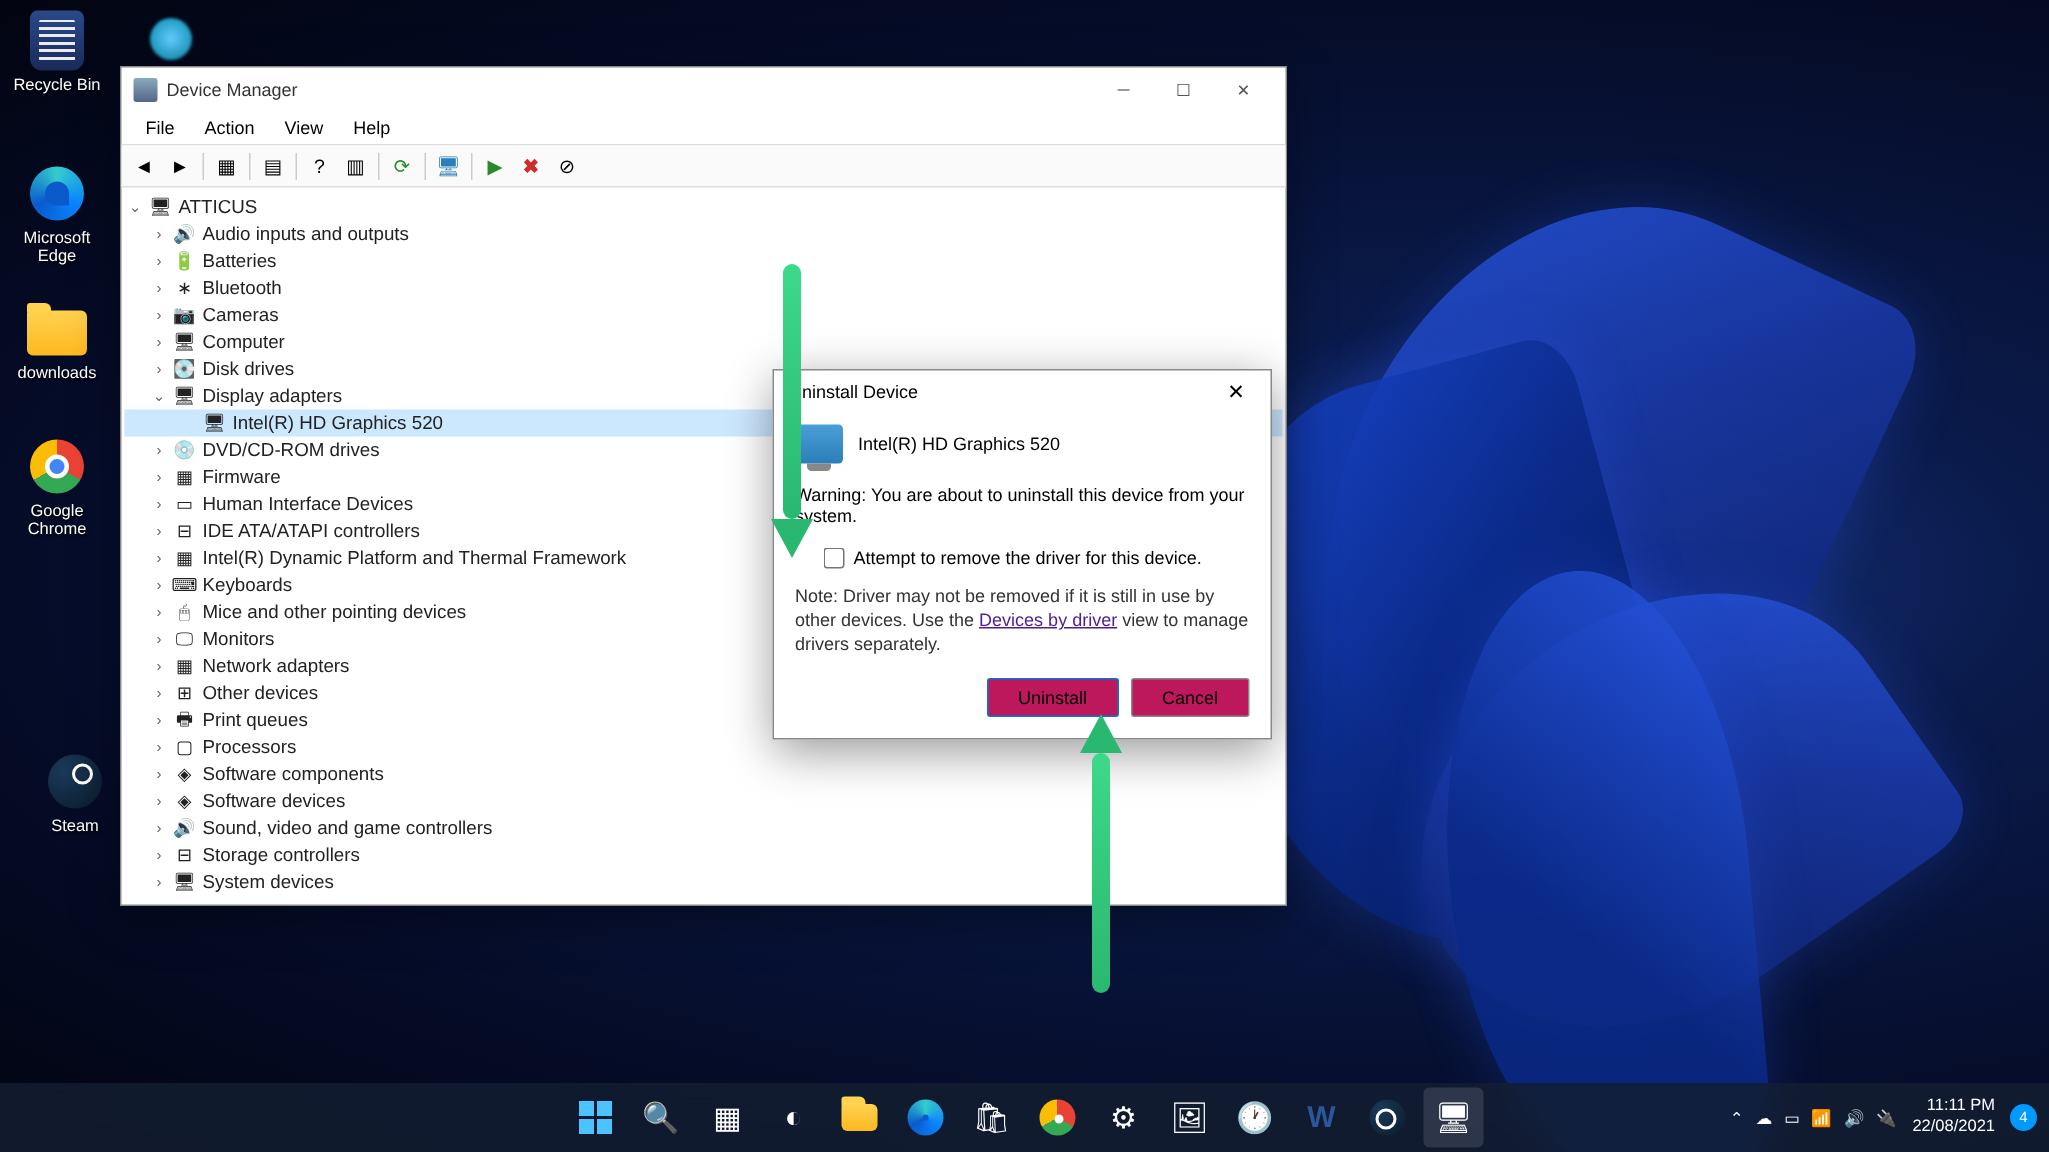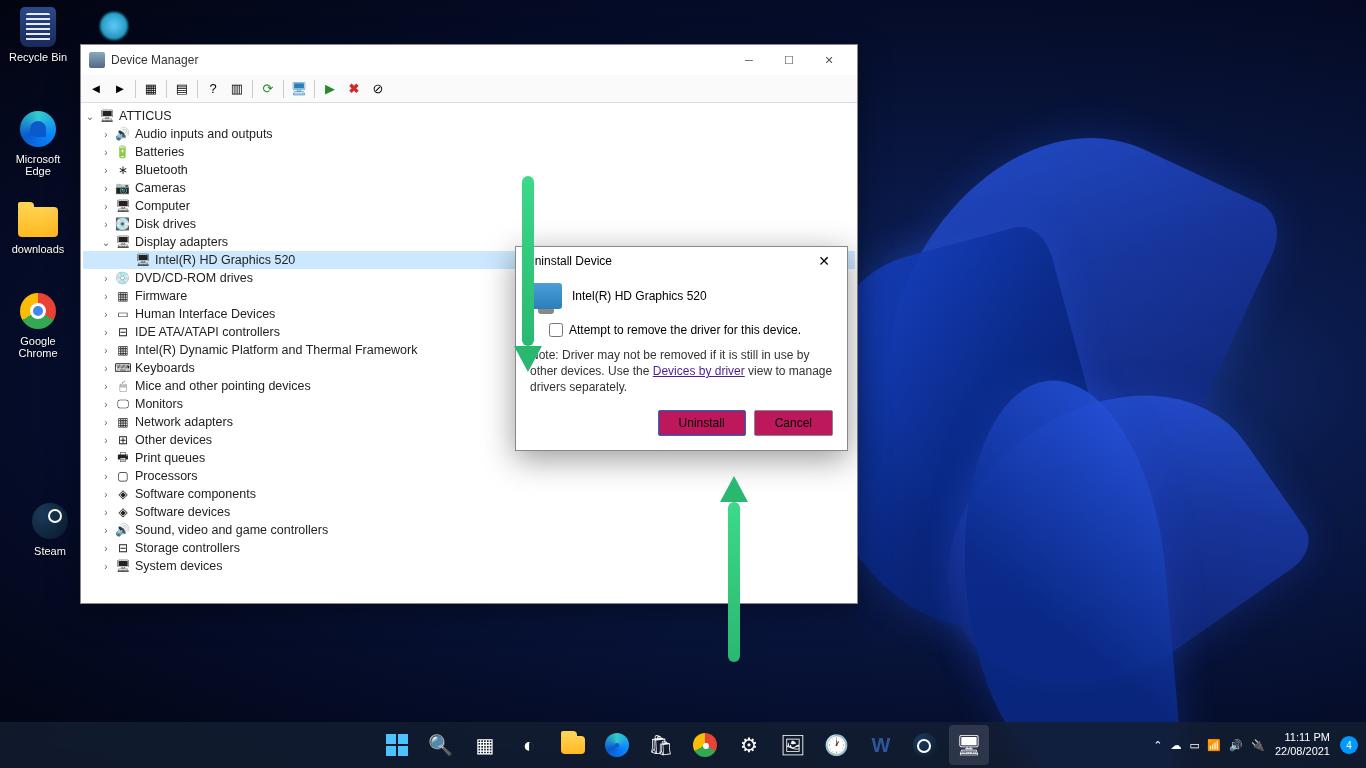--- a/index.html
+++ b/index.html
@@ -138,20 +138,26 @@
   <div class="devmgr">
     <div class="titlebar">
       <div class="tic"></div>
       <span>Device Manager</span>
       <div class="winbtns">
         <div class="winbtn">─</div>
         <div class="winbtn">☐</div>
         <div class="winbtn close">✕</div>
       </div>
     </div>
+    <div class="menubar">
+      <span>File</span>
+      <span>Action</span>
+      <span>View</span>
+      <span>Help</span>
+    </div>
     <div class="toolbar">
       <div class="tbtn">◄</div>
       <div class="tbtn">►</div>
       <div class="tsep"></div>
       <div class="tbtn">▦</div>
       <div class="tsep"></div>
       <div class="tbtn">▤</div>
       <div class="tsep"></div>
       <div class="tbtn">?</div>
       <div class="tbtn">▥</div>
@@ -301,20 +307,21 @@
   <div class="dialog">
     <div class="dlg-title">
       <span>Uninstall Device</span>
       <div class="dlg-close">✕</div>
     </div>
     <div class="dlg-body">
       <div class="dlg-dev">
         <div class="dic"></div>
         <span>Intel(R) HD Graphics 520</span>
       </div>
+      <div class="dlg-warn">Warning: You are about to uninstall this device from your system.</div>
       <label class="dlg-check">
         <input type="checkbox" style="">
         <span>Attempt to remove the driver for this device.</span>
       </label>
       <div class="dlg-note">
         <span>Note: Driver may not be removed if it is still in use by other devices. Use the </span><a href="#">Devices by driver</a><span> view to manage drivers separately.</span>
       </div>
       <div class="dlg-btns">
         <button class="dlg-btn primary">Uninstall</button>
         <button class="dlg-btn">Cancel</button>

